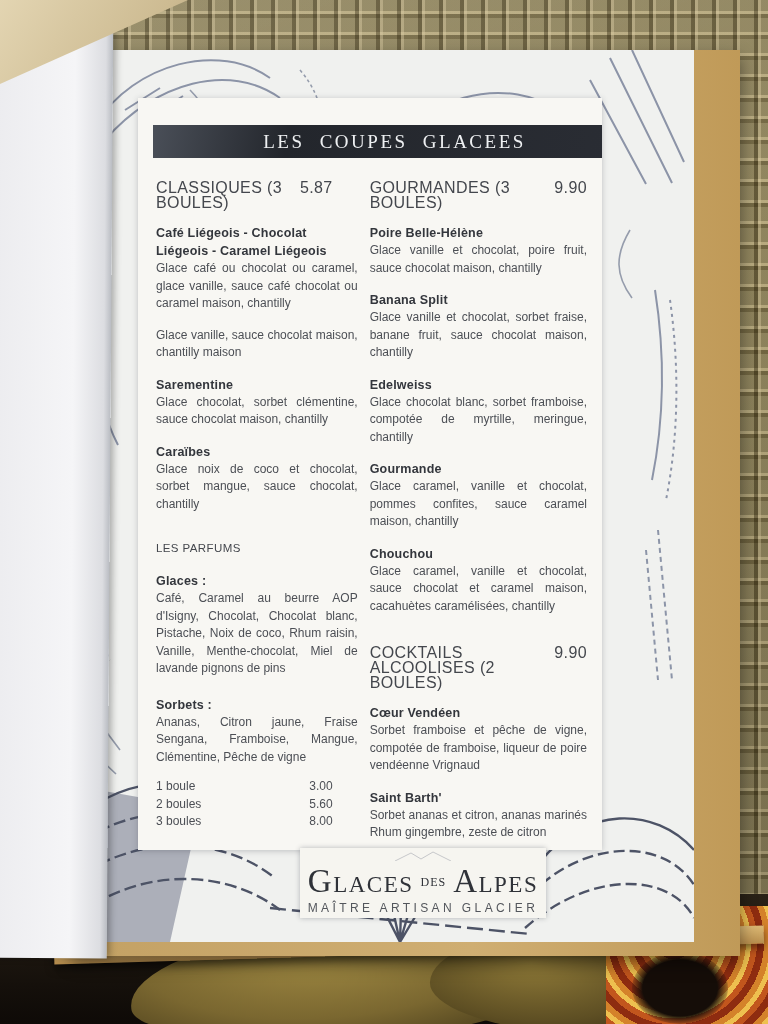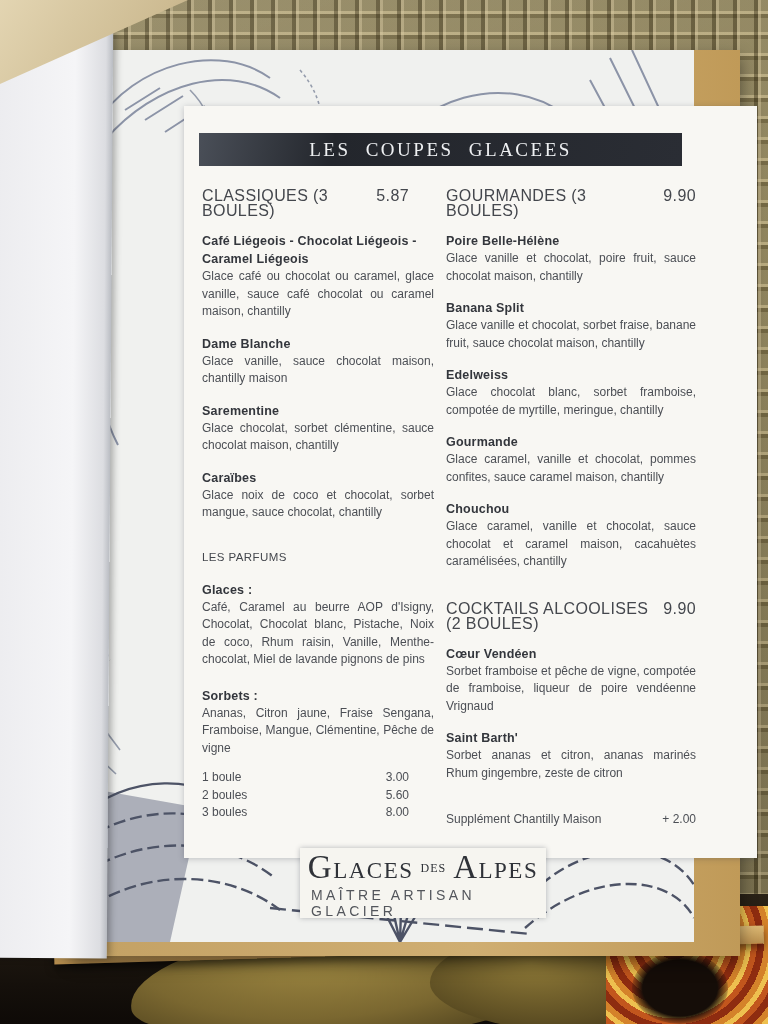--- a/index.html
+++ b/index.html
@@ -25,22 +25,22 @@
   .fabric-orange-shadow{position:absolute;left:632px;top:58px;width:96px;height:72px;border-radius:50%;
     background:radial-gradient(#150d08 55%,rgba(21,13,8,0) 75%);}
   .board-strip{position:absolute;left:54px;top:936px;width:710px;height:18px;
     background:linear-gradient(180deg,#dcb974,#b78d4d);transform:rotate(-1.7deg);box-shadow:0 4px 8px rgba(0,0,0,.5);}
   
   .board{position:absolute;left:70px;top:50px;width:670px;height:906px;
     background:linear-gradient(90deg,#c3a164,#cfae72 60%,#c09a58);box-shadow:0 8px 16px rgba(0,0,0,.45);}
   .toile{position:absolute;left:0;top:0;right:46px;bottom:14px;background:#f0f1ef;overflow:hidden;}
   .toile svg{position:absolute;inset:0;width:100%;height:100%;}
   
-  .sheet{position:absolute;left:68px;top:56px;width:573px;height:752px;background:#f8f7f3;
-    box-shadow:0 1px 6px rgba(40,45,60,.25);padding:0 15px 0 18px;box-sizing:border-box;overflow:hidden;margin-left:46px;}
+  .sheet{position:absolute;left:68px;top:48px;width:464px;height:752px;background:#f8f7f3;
+    box-shadow:0 1px 6px rgba(40,45,60,.25);padding:0 15px 0 18px;box-sizing:border-box;overflow:hidden;}
   .title-bar{margin:27px 0 0 -3px;width:483px;height:33px;display:flex;align-items:center;justify-content:center;
     background:linear-gradient(100deg,#4a4f58 0%,#23262c 28%,#2a2d34 100%);}
   .title-bar span{font-family:"Liberation Serif",serif;font-size:19px;letter-spacing:2.5px;word-spacing:8px;color:#eef0f2;}
   .cols{display:flex;gap:12px;margin-top:22px;}
   .col-left{width:232px;}
   .col-right{width:250px;}
   .sec-header{display:flex;justify-content:space-between;font-size:16px;letter-spacing:.4px;color:#44474d;line-height:15px;}
   .sec-header .pr{margin-right:25px;}
   .col-right .sec-header .pr{margin-right:0;}
   .item{margin-top:14px;}
@@ -54,21 +54,21 @@
   .boule-row .pr{margin-right:25px;}
   .cocktails-header{margin-top:30px;}
   .supplement{margin-top:30px;display:flex;justify-content:space-between;font-size:12px;color:#4c4f55;}
   
   .logo-box{position:absolute;left:230px;top:798px;width:246px;height:70px;background:#f6f5f0;
     display:flex;flex-direction:column;align-items:center;justify-content:center;box-shadow:0 0 5px rgba(30,35,50,.3);}
   .logo-line{font-family:"Liberation Serif",serif;color:#2f3238;white-space:nowrap;}
   .logo-word{display:inline-block;font-size:23px;letter-spacing:1.5px;}
   .logo-word::first-letter{font-size:33px;}
   .logo-des{display:inline-block;font-size:12px;letter-spacing:1px;vertical-align:6px;margin:0 3px;}
-  .logo-sub{margin-top:1px;font-size:14px;letter-spacing:3.4px;color:#53565c;margin-left:11px;}
+  .logo-sub{margin-top:1px;font-size:12px;letter-spacing:3.4px;color:#53565c;}
   .mountain{margin-bottom:2px;}
   
   .page-left{position:absolute;left:-8px;top:28px;width:118px;height:930px;
     background:linear-gradient(90deg,#ececef,#f5f5f7 68%,#dcdde1 94%,#b9bcc2);
     transform:rotate(.4deg);box-shadow:3px 0 7px rgba(0,0,0,.30);}
   .beam{position:absolute;left:0;top:0;width:188px;height:84px;
     background:linear-gradient(125deg,#e3d5b2,#cdbb92 70%,#b9a67c);
     clip-path:polygon(0 0,100% 0,0 100%);}
 </style>
 </head>
@@ -140,21 +140,20 @@
           <div class="sec-header">
             <span>CLASSIQUES (3 BOULES)</span>
             <span class="pr">5.87</span>
           </div>
 
           <div class="item">
             <div class="item-name">Café Liégeois - Chocolat Liégeois - Caramel Liégeois</div>
             <div class="desc">Glace café ou chocolat ou caramel, glace vanille, sauce café chocolat ou caramel maison, chantilly</div>
           </div>
           <div class="item">
-            <div class="item-name">Dame Blanche</div>
             <div class="desc">Glace vanille, sauce chocolat maison, chantilly maison</div>
           </div>
           <div class="item">
             <div class="item-name">Sarementine</div>
             <div class="desc">Glace chocolat, sorbet clémentine, sauce chocolat maison, chantilly</div>
           </div>
           <div class="item">
             <div class="item-name">Caraïbes</div>
             <div class="desc">Glace noix de coco et chocolat, sorbet mangue, sauce chocolat, chantilly</div>
           </div>

